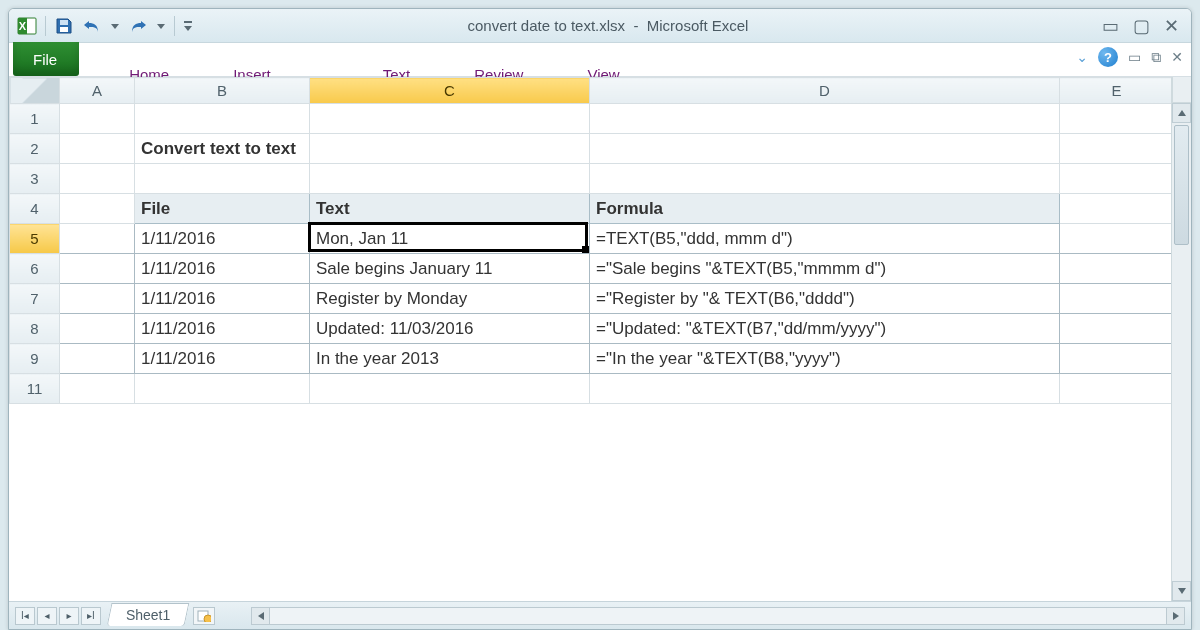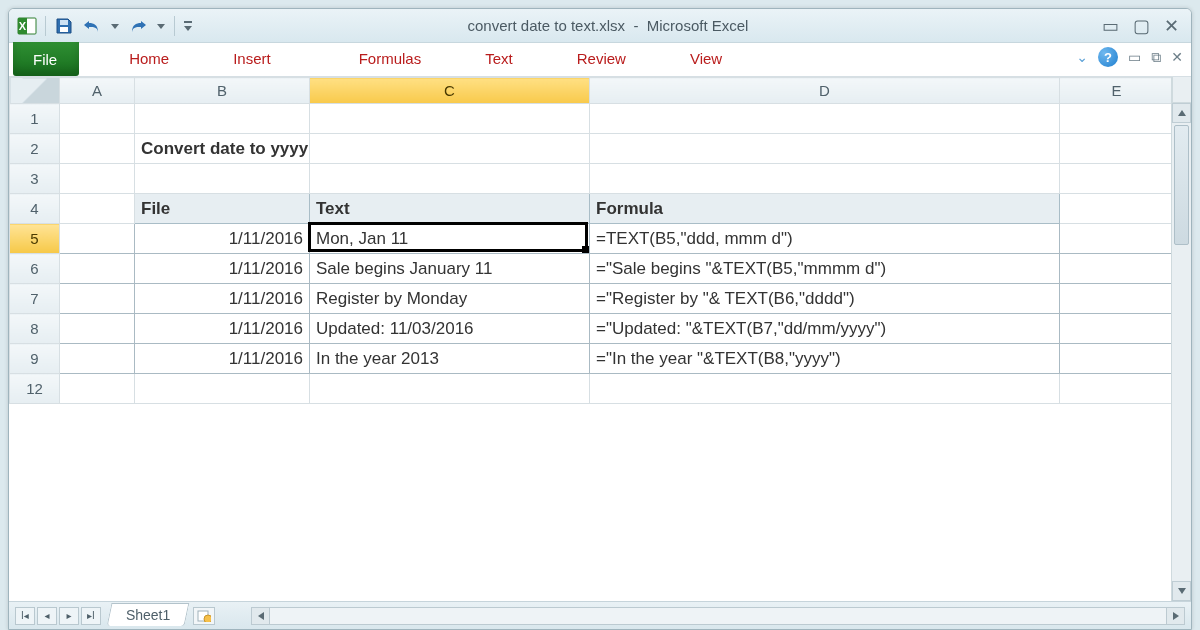--- a/index.html
+++ b/index.html
@@ -70,23 +70,24 @@
     color: #fff;
     font-size: 15px;
     padding: 6px 22px 6px 20px;
     border-radius: 0 0 3px 3px;
     margin-top: -1px;
     margin-right: 30px;
     display:flex; align-items:center;
     box-shadow: inset 0 -6px 8px rgba(0,0,0,0.15);
   }
   .tab {
-    color: #b91c1c;
+    color: #701a75;
     padding: 7px 20px 0 20px;
     font-size: 15px;
+    margin-top: 16px;
   }
   .tab-gap { width: 24px; }
   .ribbon-right {
     position: absolute; right: 8px; top: 4px;
     display:flex; align-items:center; gap:10px;
     color:#6c7e88;
   }
   .help-circle {
     width:20px; height:20px; border-radius:50%;
     background: radial-gradient(circle at 30% 30%, #6fb8ef, #1f7fcf);
@@ -186,21 +187,21 @@
     color:#4a3a00;
   }
   col.rh { width:50px; }
   col.cA { width:75px; }
   col.cB { width:175px; }
   col.cC { width:280px; }
   col.cD { width:470px; }
   col.cE { width:114px; }
   .hdr-cell { background:#e7eef2; font-weight:bold; color:#1e2a33; border:1px solid #a9bdc7 !important; }
   .cell-title { font-weight:bold; font-size:19px; color:#1a2530;}
-  .date-cell { text-align:right; padding-right:4px; }
+  .date-cell { padding-right:4px; }
   .formula-cell { color:#8b969e; }
   .data-border td { border:1px solid #aabac3 !important; }
   
   .selection {
     position:absolute;
     border: 3px solid #000;
     background: transparent;
     pointer-events:none;
   }
   .selection::after{
@@ -343,21 +344,20 @@
     </div>
   </div>
 
   <div class="ribbon">
     <div class="file-tab">File</div>
     <div class="tab">Home</div>
     <div class="tab-gap"></div>
     <div class="tab">Insert</div>
     <div class="tab-gap"></div>
     <div class="tab-gap"></div>
-    <div class="tab">Formulas</div>
     <div class="tab-gap"></div>
     <div class="tab">Text</div>
     <div class="tab-gap"></div>
     <div class="tab">Review</div>
     <div class="tab-gap"></div>
     <div class="tab">View</div>
     <div class="ribbon-right">
       <span style="font-size:14px;color:#5fa3d8;">⌄</span>
       <div class="help-circle">?</div>
       <span>▭</span>
@@ -393,21 +393,21 @@
               <th class="rowhdr">1</th>
               <td></td>
               <td></td>
               <td></td>
               <td></td>
               <td></td>
             </tr>
             <tr>
               <th class="rowhdr">2</th>
               <td></td>
-              <td class="cell-title" colspan="1">Convert date to yyyy</td>
+              <td class="cell-title" colspan="1">Convert text to text</td>
               <td></td>
               <td></td>
               <td></td>
             </tr>
             <tr>
               <th class="rowhdr">3</th>
               <td></td>
               <td></td>
               <td></td>
               <td></td>
@@ -455,21 +455,21 @@
             </tr>
             <tr class="data-border">
               <th class="rowhdr">9</th>
               <td></td>
               <td class="date-cell">1/11/2016</td>
               <td>In the year 2013</td>
               <td class="formula-cell">="In the year "&amp;TEXT(B8,"yyyy")</td>
               <td></td>
             </tr>
             <tr>
-              <th class="rowhdr">12</th>
+              <th class="rowhdr">11</th>
               <td></td>
               <td></td>
               <td></td>
               <td></td>
               <td></td>
             </tr>
           </tbody>
       </table>
       <div class="selection" id="selection" style="left: 299px; top: 145px; width: 280px; height: 30px;"></div>
     </div>

